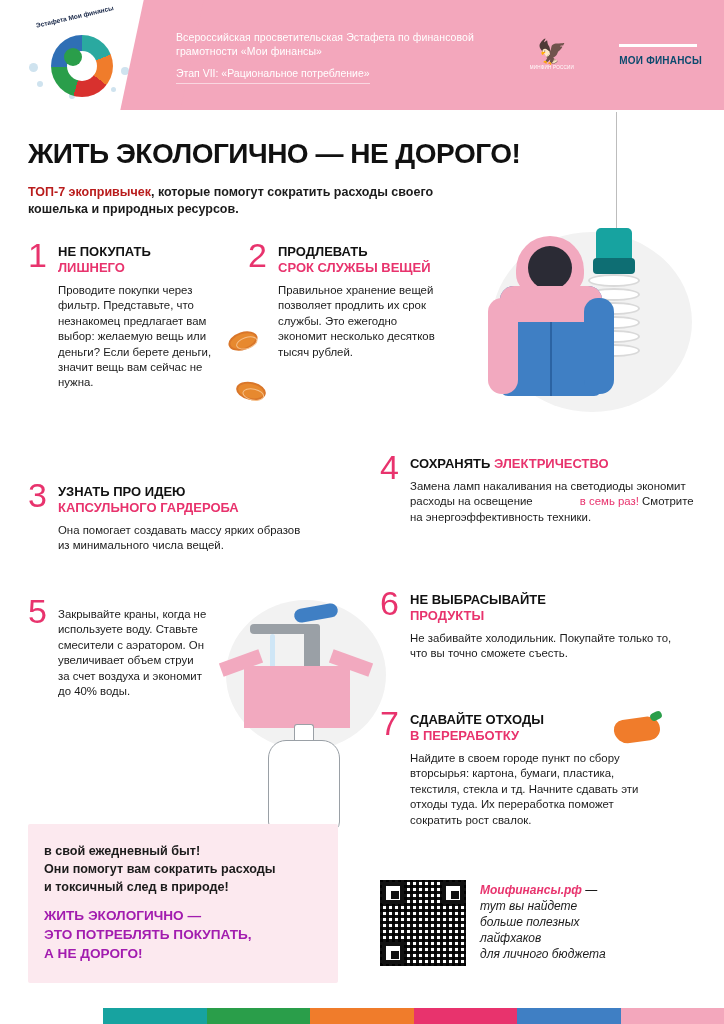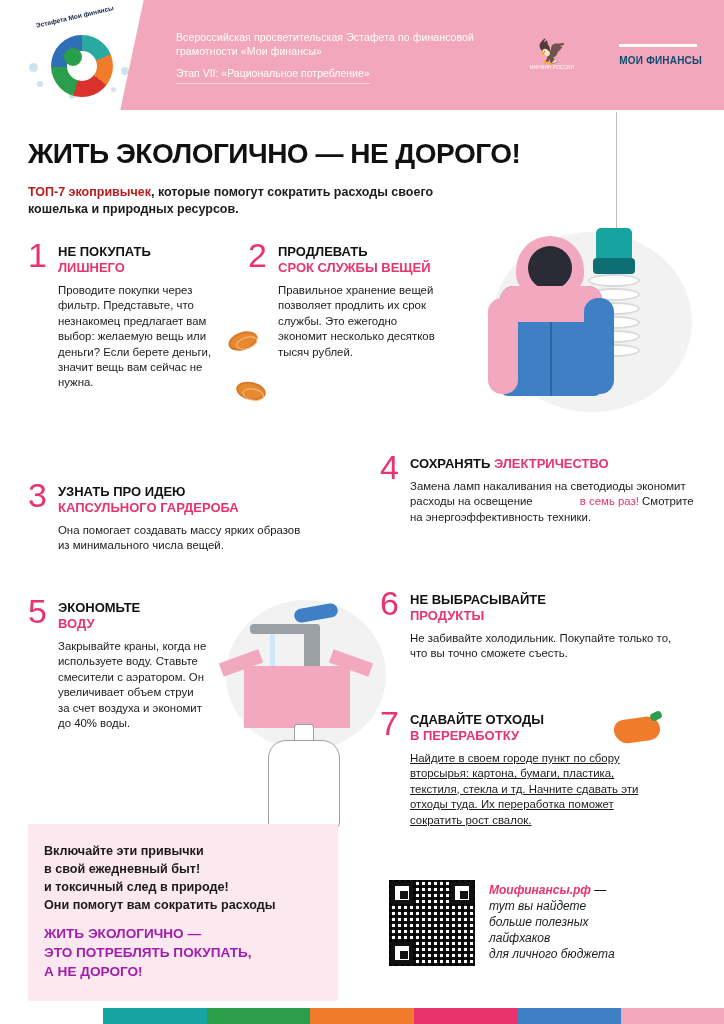--- a/index.html
+++ b/index.html
@@ -405,21 +405,20 @@
     font-weight: 700;
     color: #a21caf;
   }
 
   
   .qr-block {
     position: absolute;
     left: 380px; top: 880px;
     display: flex;
     gap: 14px;
-    margin-left: 9px;
   }
   .qr {
     width: 86px; height: 86px;
     background:
       repeating-linear-gradient(90deg, #111 0 3px, #fff 3px 6px),
       repeating-linear-gradient(0deg, #111 0 3px, #fff 3px 6px);
     background-blend-mode: multiply;
     position: relative;
     flex: none;
   }
@@ -593,24 +592,20 @@
       </div>
       <div class="tip-text">
         <span>Замена ламп накаливания на светодиоды экономит расходы на освещение </span><span class="pink">в семь раз!</span><span> Смотрите на энергоэффективность техники.</span>
       </div>
     </div>
   </div>
 
   <div class="tip" id="tip5">
     <div class="num">5</div>
     <div class="tip-body">
-      <div class="tip-title">
-        <span>ЭКОНОМЬТЕ</span><br>
-        <span class="pink">ВОДУ</span>
-      </div>
       <div class="tip-text" style="width:150px;">Закрывайте краны, когда не используете воду. Ставьте смесители с аэратором. Он увеличивает объем струи за счет воздуха и экономит до 40% воды.</div>
     </div>
   </div>
 
   <div class="tip" id="tip6">
     <div class="num">6</div>
     <div class="tip-body">
       <div class="tip-title">
         <span>НЕ ВЫБРАСЫВАЙТЕ</span><br>
         <span class="pink">ПРОДУКТЫ</span>
@@ -619,29 +614,28 @@
     </div>
   </div>
 
   <div class="tip" id="tip7">
     <div class="num">7</div>
     <div class="tip-body">
       <div class="tip-title">
         <span>СДАВАЙТЕ ОТХОДЫ</span><br>
         <span class="pink">В ПЕРЕРАБОТКУ</span>
       </div>
-      <div class="tip-text" style="width:256px;text-decoration:underline;">Найдите в своем городе пункт по сбору вторсырья: картона, бумаги, пластика, текстиля, стекла и тд. Начните сдавать эти отходы туда. Их переработка поможет сократить рост свалок.</div>
+      <div class="tip-text" style="width:256px;">Найдите в своем городе пункт по сбору вторсырья: картона, бумаги, пластика, текстиля, стекла и тд. Начните сдавать эти отходы туда. Их переработка поможет сократить рост свалок.</div>
     </div>
   </div>
 
   <div class="footer-card">
-    <div class="fc-line">Включайте эти привычки</div>
     <div class="fc-line">в свой ежедневный быт!</div>
+    <div class="fc-line">Они помогут вам сократить расходы</div>
     <div class="fc-line">и токсичный след в природе!</div>
-    <div class="fc-line">Они помогут вам сократить расходы</div>
     <div class="fc-accent">ЖИТЬ ЭКОЛОГИЧНО —</div>
     <div class="fc-accent" style="margin-top:0">ЭТО ПОТРЕБЛЯТЬ ПОКУПАТЬ,</div>
     <div class="fc-accent" style="margin-top:0">А НЕ ДОРОГО!</div>
   </div>
 
   <div class="qr-block">
     <div class="qr">
       <span class="fp tl"></span>
       <span class="fp tr"></span>
       <span class="fp bl"></span>

